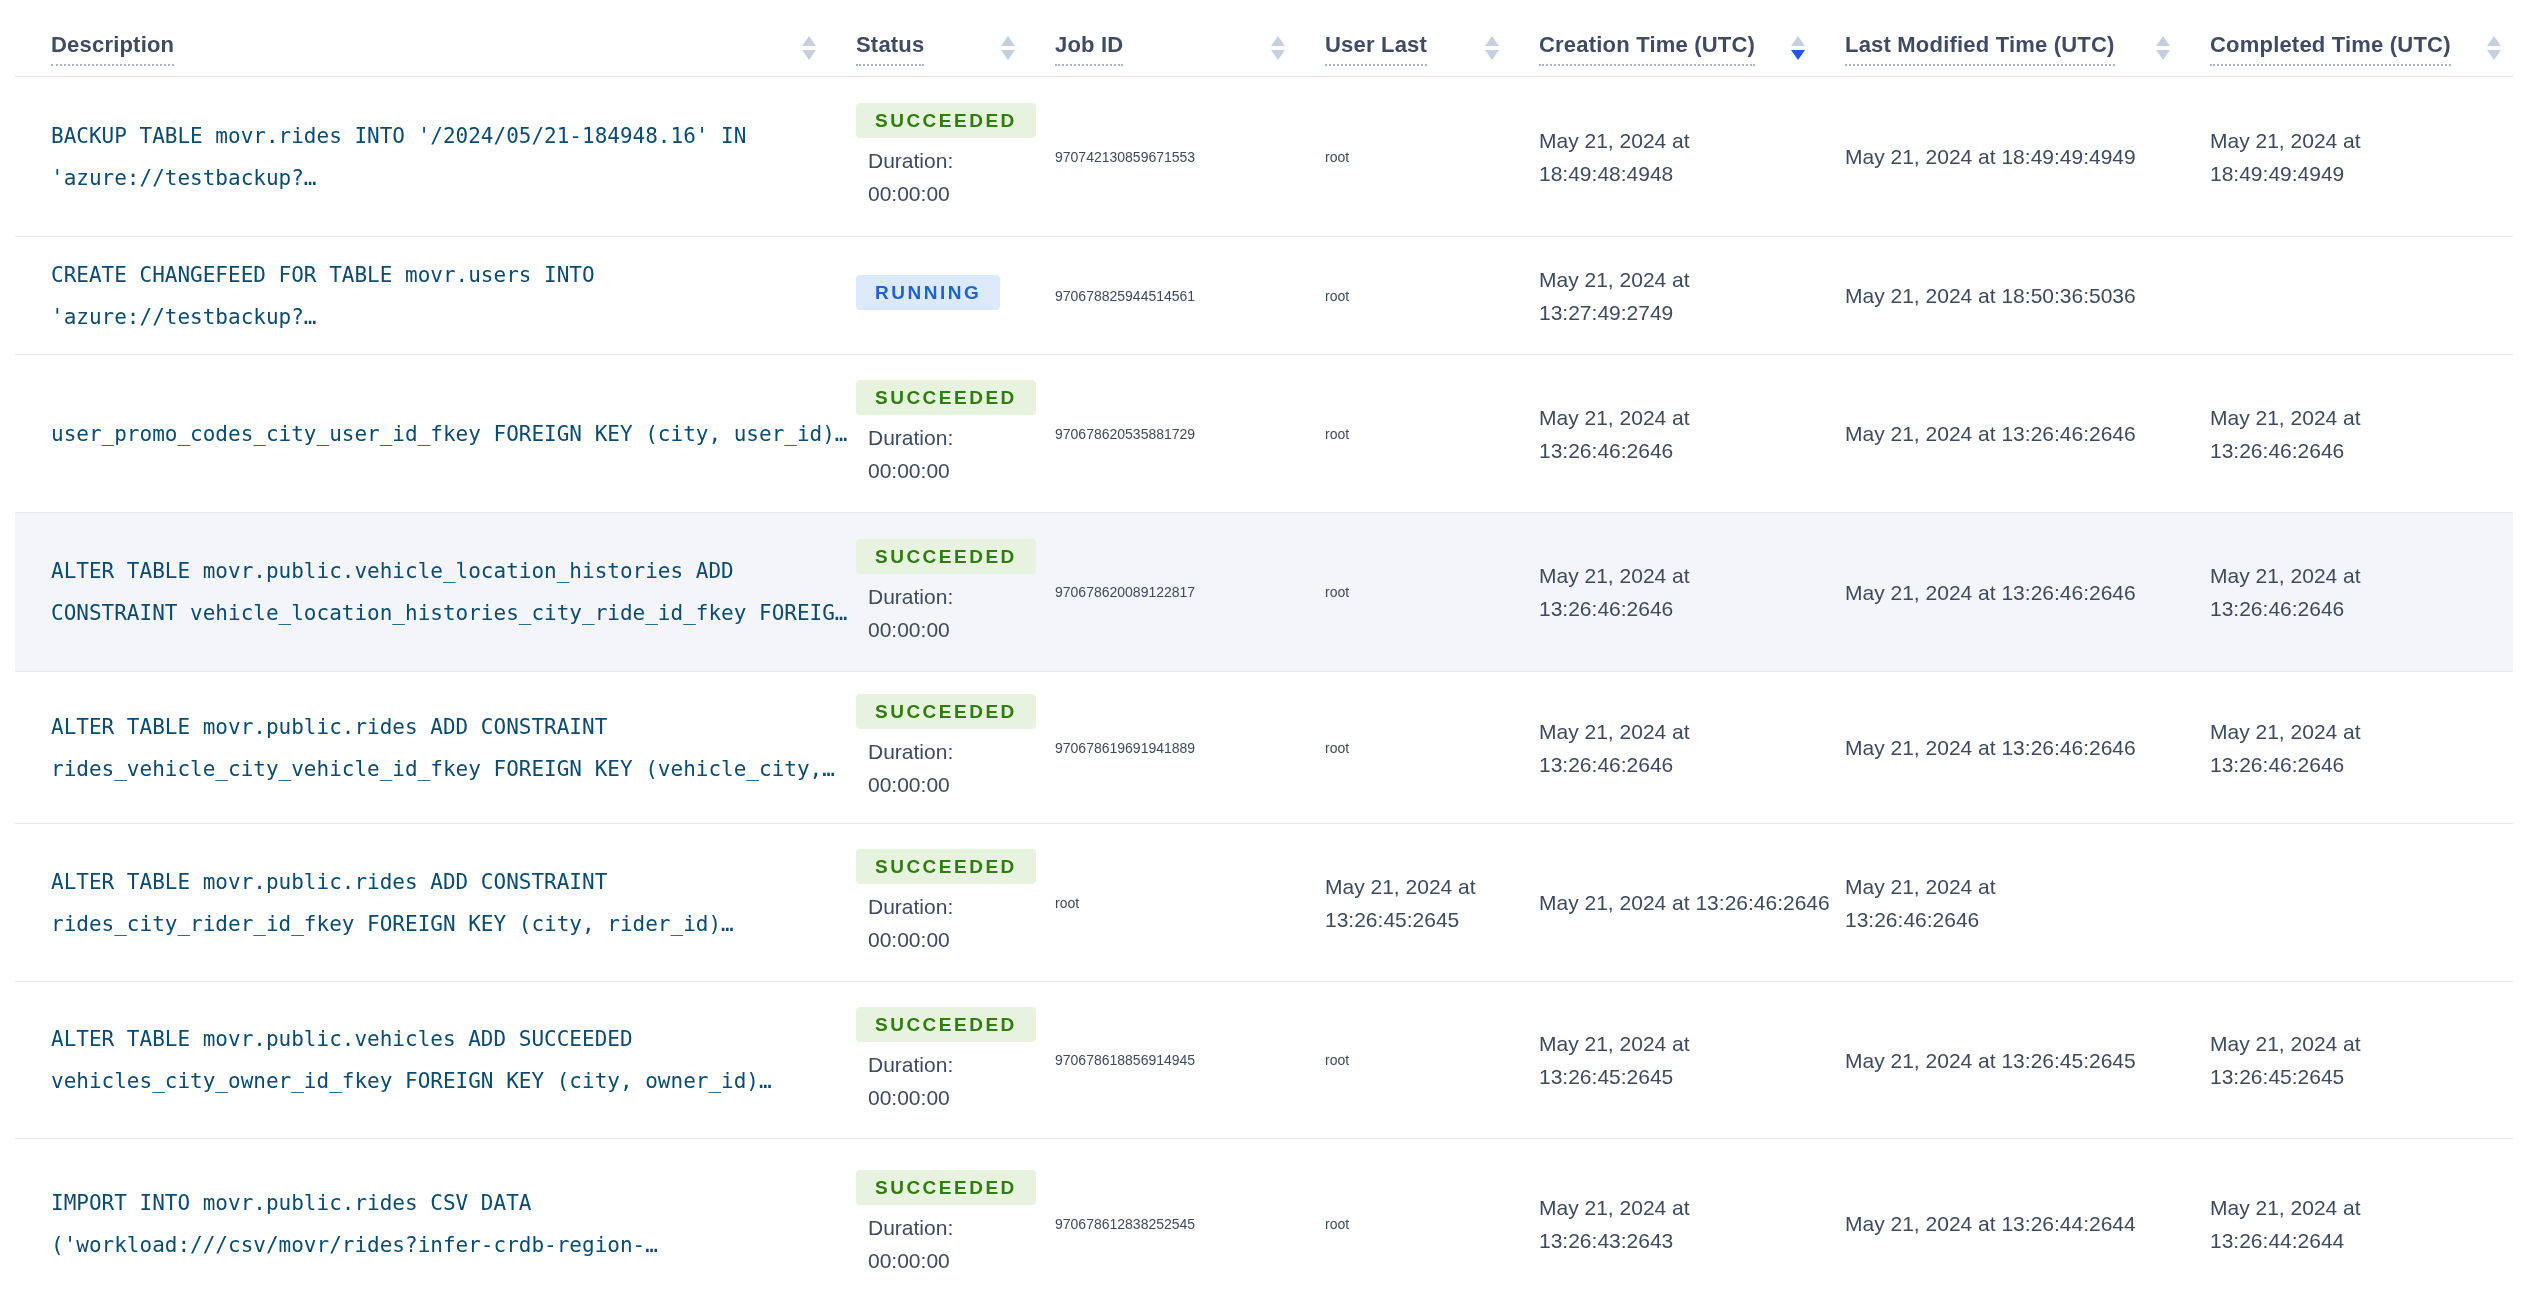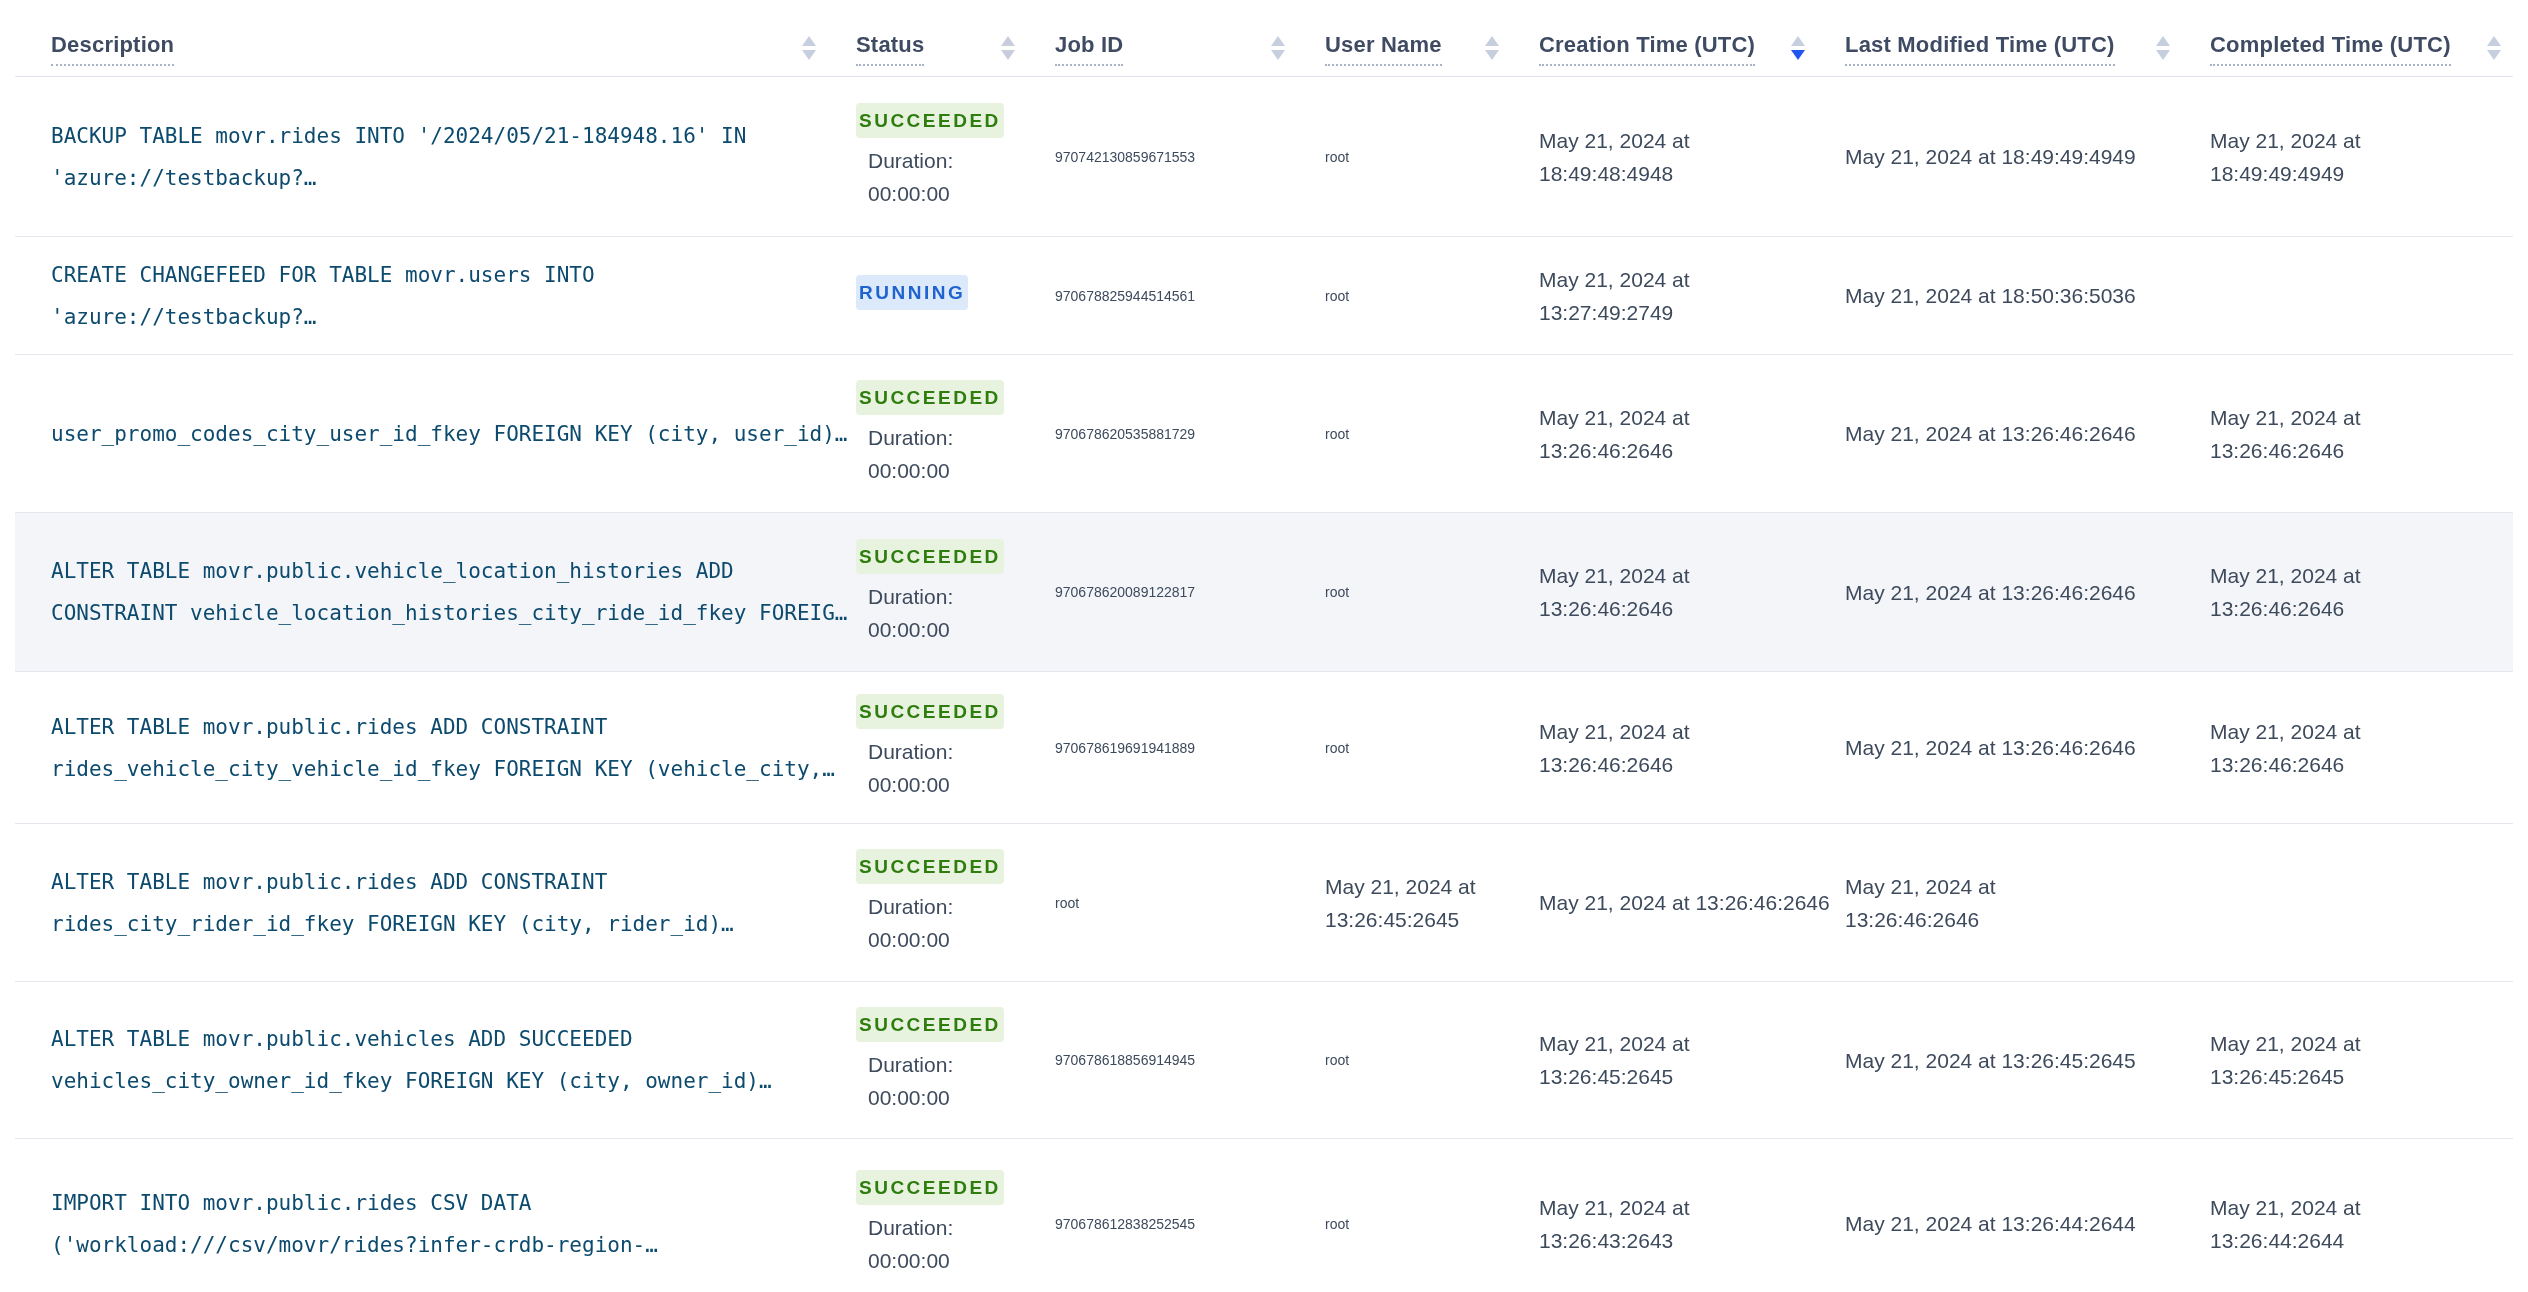--- a/index.html
+++ b/index.html
@@ -53,21 +53,21 @@
   #tbody .trow:nth-child(7){height:157px;}
   #tbody .trow:nth-child(8){height:170px;}
 
   .td{display:flex;flex-direction:column;justify-content:center;align-items:flex-start;min-width:0;}
   .td-desc{padding-left:36px;}
   .mono-line{
     font-family:"DejaVu Sans Mono","Liberation Mono",monospace;
     font-size:21px;line-height:42px;color:#0c4a6e;white-space:nowrap;
   }
   .badge{
-    display:inline-block;border-radius:4px;padding:8px 3px;
+    display:inline-block;border-radius:4px;padding:8px 19px;
     font-size:19px;font-weight:700;letter-spacing:2.5px;line-height:1;
     margin-bottom:6px;white-space:nowrap;
   }
   .dur-line{font-size:21px;line-height:33px;color:#3d4a5c;white-space:nowrap;margin-left:12px;}
   .td-jobid,.td-user{font-size:14px;color:#3d4a5c;}
   .time-line{font-size:21px;line-height:33px;color:#3d4a5c;white-space:nowrap;}
 </style>
 </head>
 <body>
 
@@ -89,21 +89,21 @@
           </span>
         </div>
         <div class="th">
           <span class="th-label">Job ID</span>
           <span class="sort">
             <i class="tri up"></i>
             <i class="tri down"></i>
           </span>
         </div>
         <div class="th">
-          <span class="th-label">User Name</span>
+          <span class="th-label">User Last</span>
           <span class="sort">
             <i class="tri up"></i>
             <i class="tri down"></i>
           </span>
         </div>
         <div class="th">
           <span class="th-label">Creation Time (UTC)</span>
           <span class="sort">
             <i class="tri up"></i>
             <i class="tri down" style="border-top-color: rgb(33, 85, 240);"></i>

